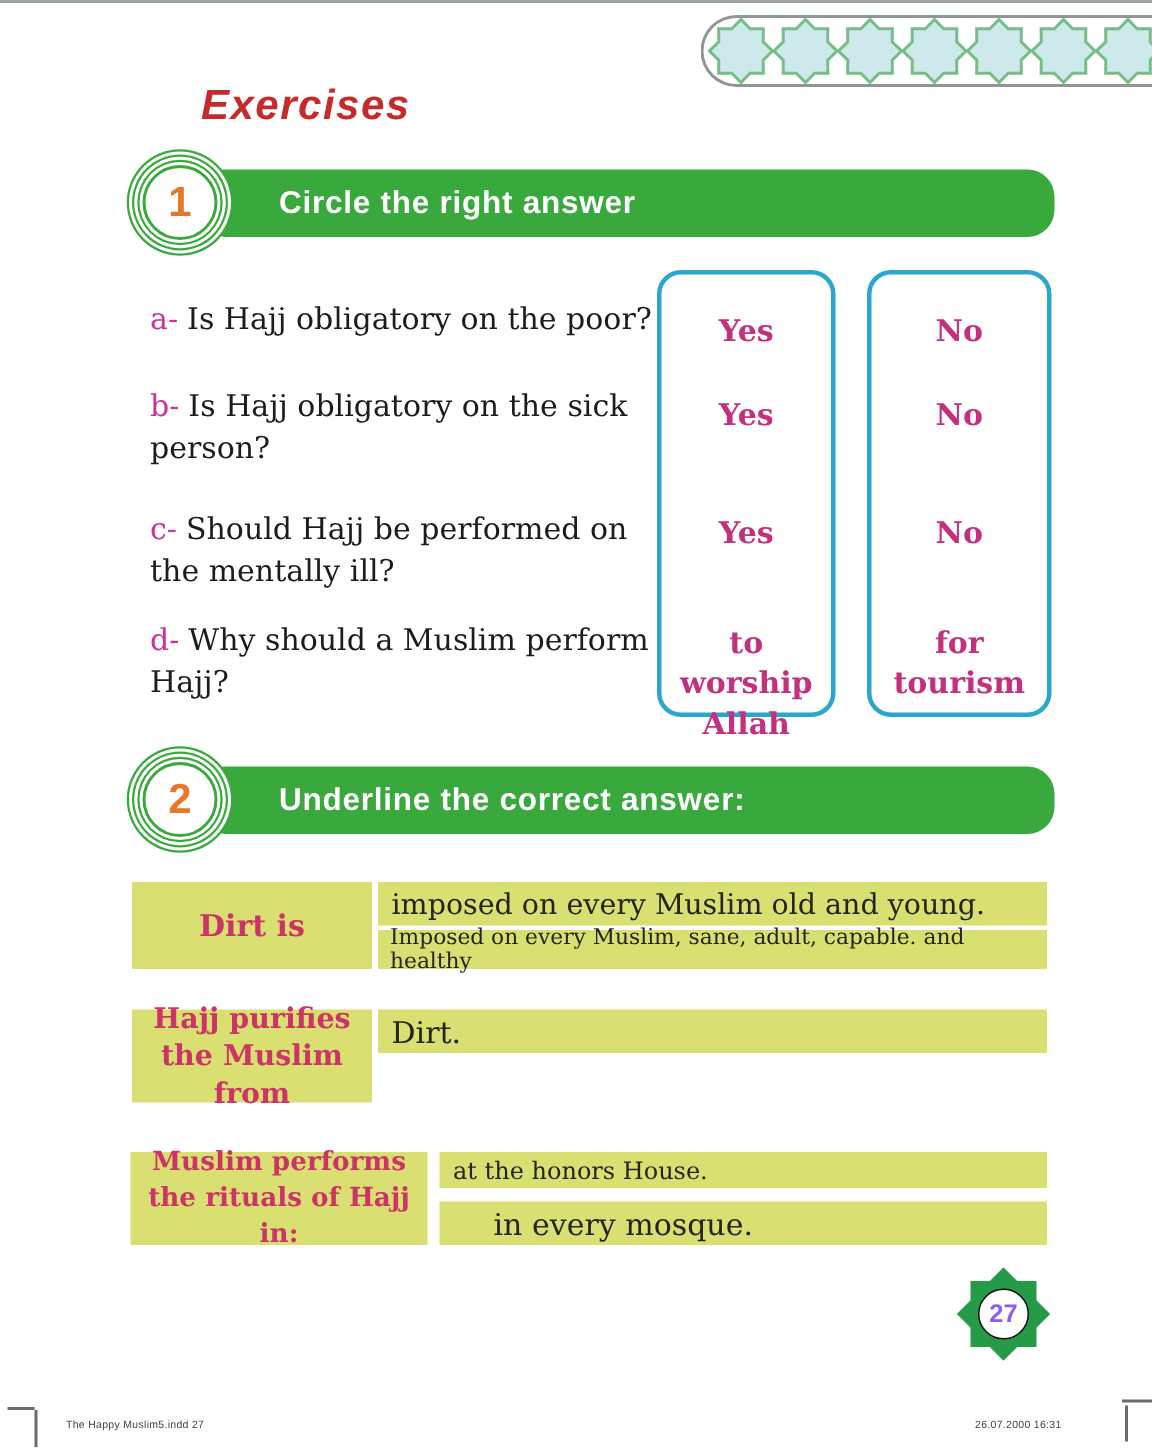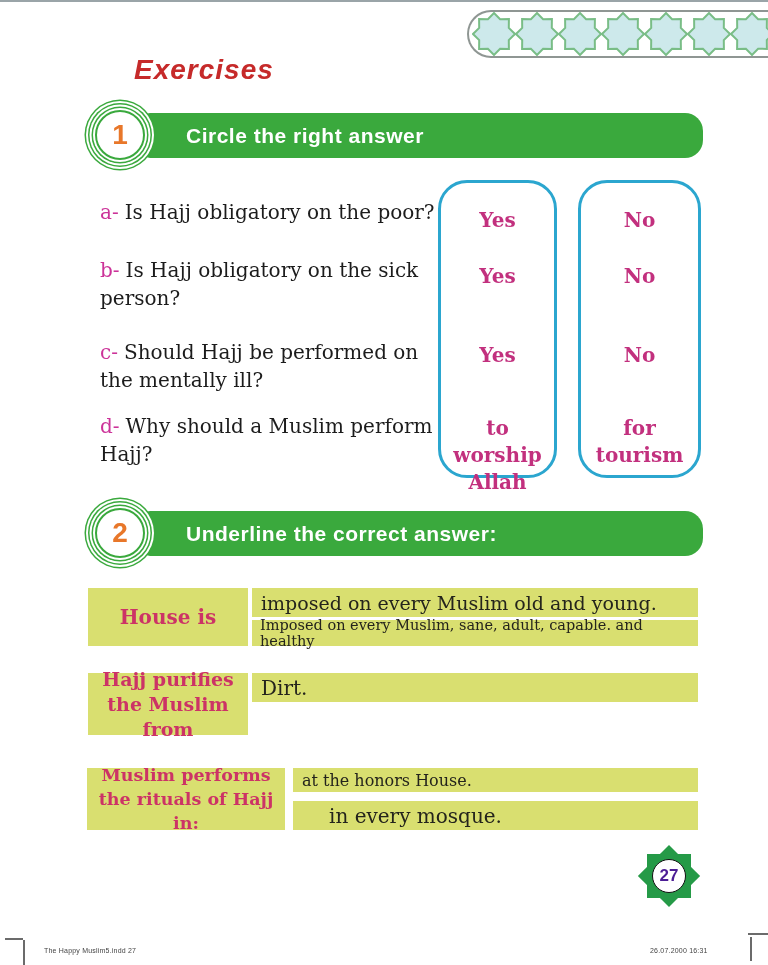--- a/index.html
+++ b/index.html
@@ -53,21 +53,21 @@
   }
   .q-prefix { color:#cc3399; margin-right:6px; }
   #question-a { top:198px; }
   #question-b { top:256px; }
   #question-c { top:338px; }
   #question-d { top:412px; }
 
   
   .answer-box {
     position:absolute; top:180px; height:298px; background:#fff;
-    border:3px solid #2ba6cf; border-radius:29px;
+    border:3px solid #2ba6cf; border-radius:16px;
   }
   #answer-box-left  { left:438px; width:119px; }
   #answer-box-right { left:578px; width:123px; }
   .answer-item {
     position:absolute; left:0; width:100%; text-align:center;
     font-family:"DejaVu Serif", serif; font-size:20px; line-height:27px;
     color:#c2307e; font-weight:bold;
   }
   .ans-r1 { top:24px; } .ans-r2 { top:80px; } .ans-r3 { top:159px; } .ans-r4 { top:232px; }
 
@@ -95,21 +95,21 @@
   #t3-label { left:87px; top:768px; width:198px; height:62px; font-size:17.5px; line-height:24px; }
   #t3-opt1  { left:293px; top:768px; width:405px; height:24px; font-size:16px; }
   #t3-opt2  { left:293px; top:801px; width:405px; height:29px; font-size:20px;padding-left:36px; }
 
   
   .page-seal { position:absolute; left:638px; top:845px; width:62px; height:62px; }
   .page-seal .circle {
     position:absolute; left:14px; top:14px; width:34px; height:34px;
     background:#fff; border:1.5px solid #111; border-radius:50%;
     display:flex; align-items:center; justify-content:center;
-    font-size:17px; font-weight:bold; color:#4c1d95; z-index:2;
+    font-size:17px; font-weight:bold; color:#8b5cf6; z-index:2;
   }
   .seal-square {
     position:absolute; left:9px; top:9px; width:44px; height:44px; background:#259a47;
   }
   .seal-square.rot { transform:rotate(45deg); }
 
   
   .crop-line { position:absolute; background:#6b6b6b; }
   #crop-left-h  { left:5px;  top:938px; width:18px; height:1.5px; }
   #crop-left-v  { left:23px; top:940px; width:1.5px; height:25px; }
@@ -186,21 +186,21 @@
     <div class="answer-item ans-r4">for tourism</div>
   </div>
 
   <div id="banner2" class="banner-bar">
     <span class="banner-label">Underline the correct answer:</span>
   </div>
   <div id="badge2" class="num-badge">
     <span>2</span>
   </div>
 
-  <div id="t1-label" class="match-label">House is</div>
+  <div id="t1-label" class="match-label">Dirt is</div>
   <div id="t1-opt1" class="match-option">imposed on every Muslim old and young.</div>
   <div id="t1-opt2" class="match-option">Imposed on every Muslim, sane, adult, capable. and healthy</div>
 
   <div id="t2-label" class="match-label">Hajj purifies the Muslim from</div>
   <div id="t2-opt1" class="match-option">Dirt.</div>
 
   <div id="t3-label" class="match-label">Muslim performs the rituals of Hajj in:</div>
   <div id="t3-opt1" class="match-option">at the honors House.</div>
   <div id="t3-opt2" class="match-option">in every mosque.</div>
 

